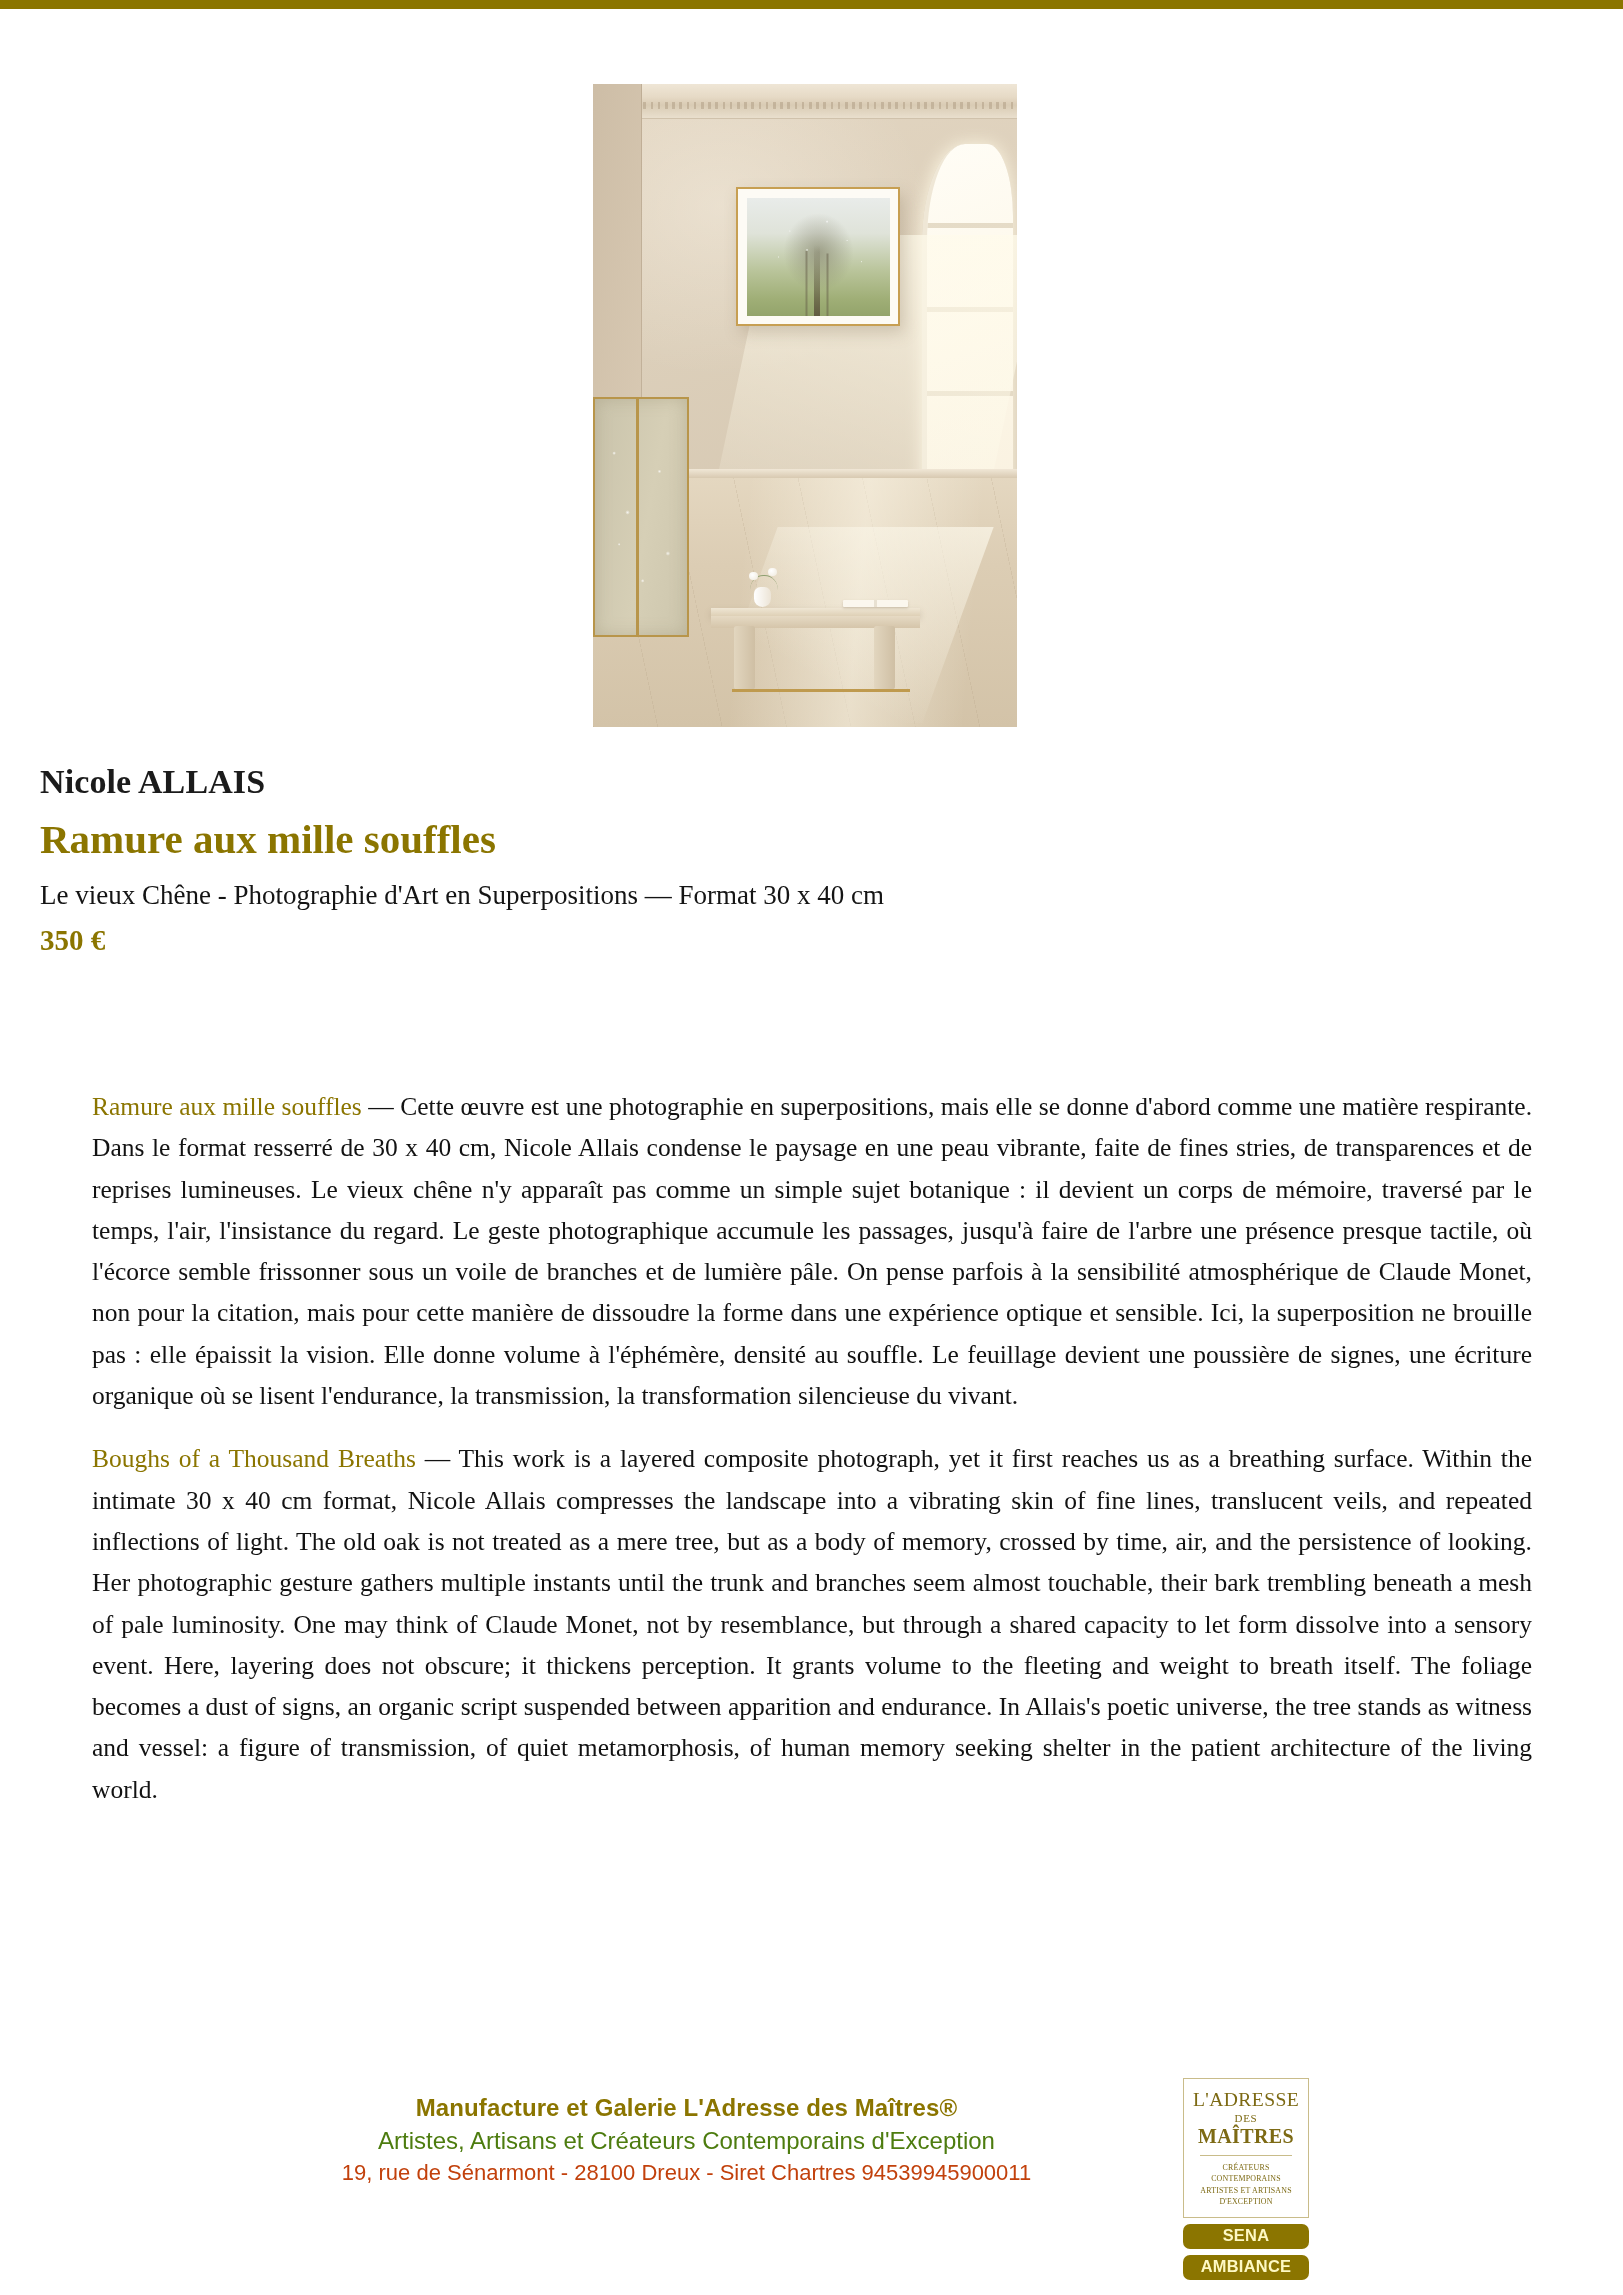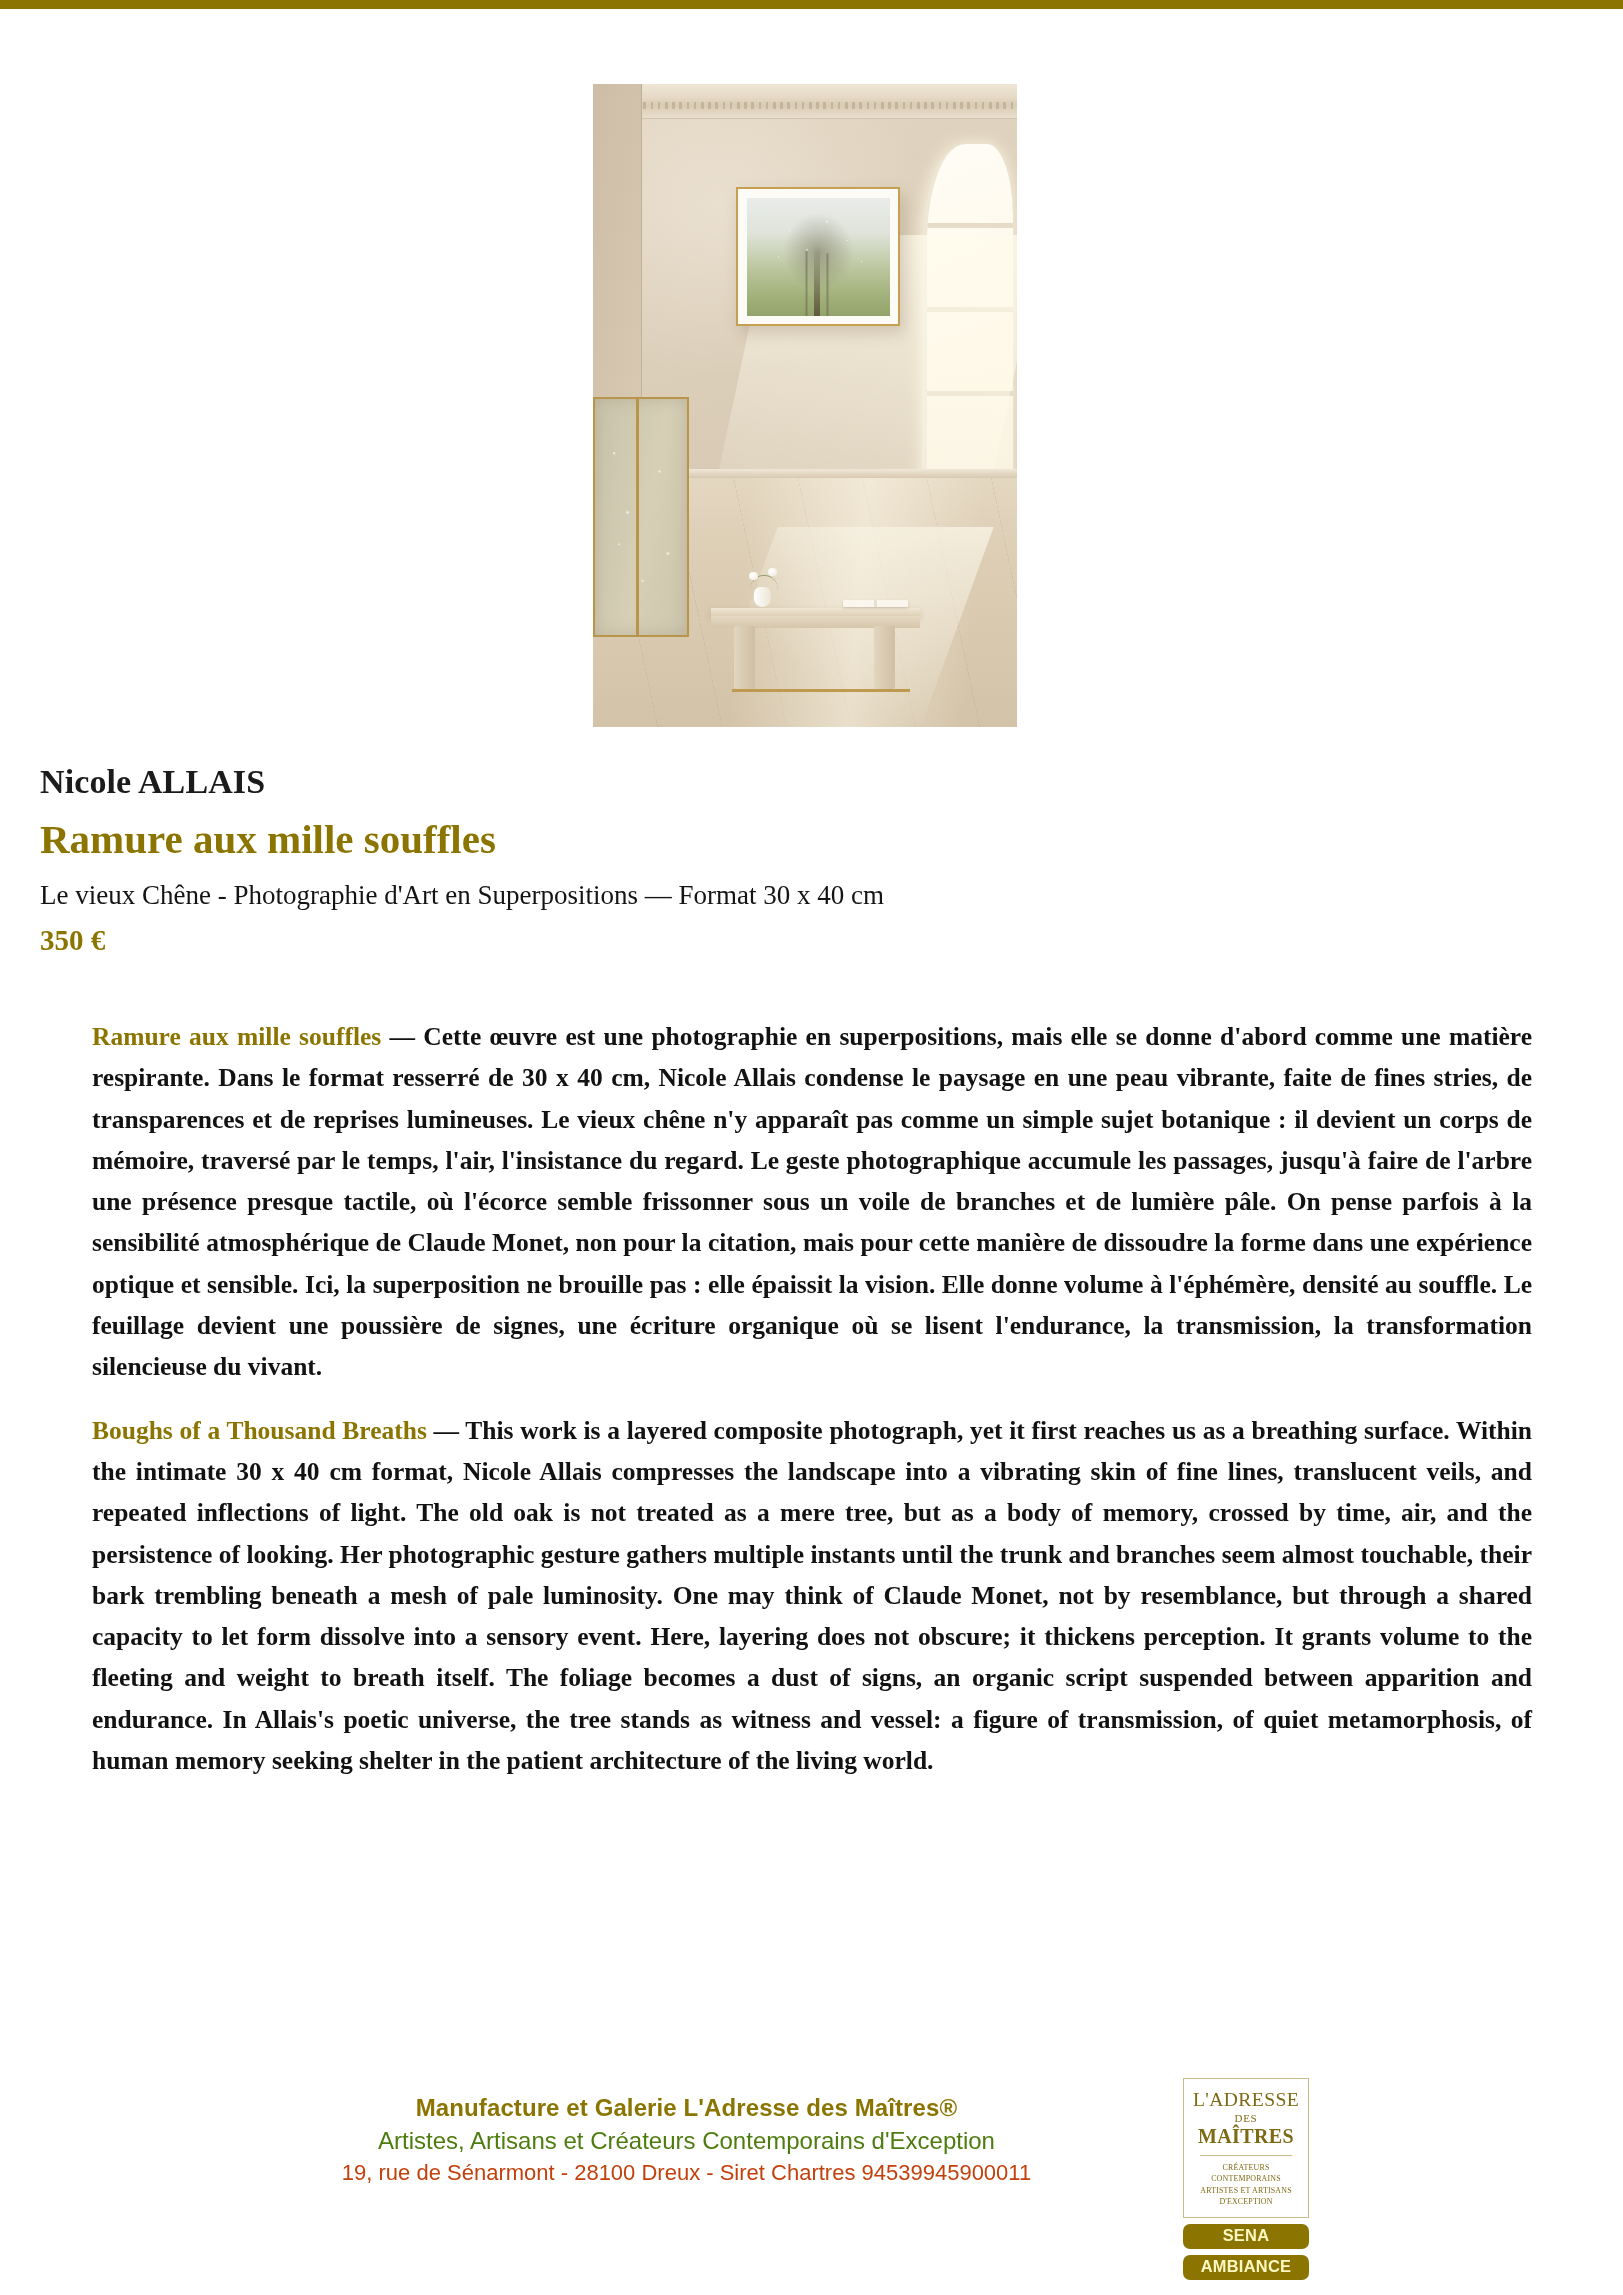--- a/index.html
+++ b/index.html
@@ -291,23 +291,22 @@
     font-weight: bold;
     font-size: 29px;
     color: #8B7500;
     margin: 13px 0 0 0;
   }
 
   
   .body-text {
     position: absolute;
     left: 92px;
-    top: 1016px;
+    top: 1086px;
     width: 1440px;
-    font-weight: bold;
   }
   .para {
     font-family: "Liberation Serif", serif;
     font-size: 25.5px;
     line-height: 1.62;
     color: #121212;
     text-align: justify;
     margin: 0 0 22px 0;
     hyphens: none;
   }

